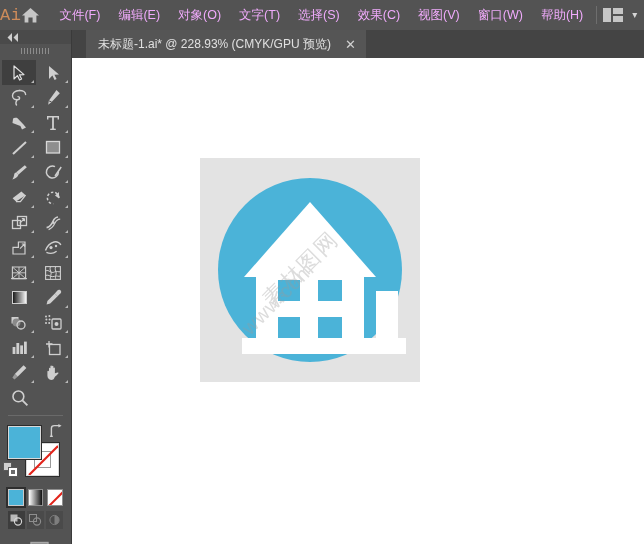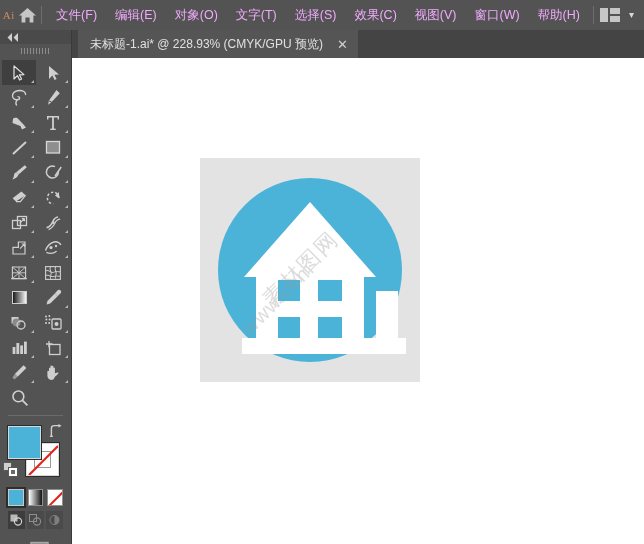--- a/index.html
+++ b/index.html
@@ -19,22 +19,22 @@
   .menubar {
     position: absolute; left: 0; top: 0;
     width: 644px; height: 30px;
     background: #535353;
     display: flex; align-items: center;
   }
   .ai-logo {
     width: 34px; height: 30px;
     display: flex; align-items: center; justify-content: center;
     color: #cd8b5a;
-    font-size: 11px;
-    font-family: Liberation Serif, serif;
+    font-size: 17px;
+    font-family: Liberation Mono, monospace;
     letter-spacing: .5px;
   }
   .home-btn {
     width: 30px; height: 30px;
     display: flex; align-items: center; justify-content: center;
   }
   .mb-sep {
     width: 1px; height: 18px; background: #6e6e6e;
     margin: 0 6px 0 4px;
   }
@@ -57,21 +57,21 @@
     color: #d6d6d6; font-size: 10px; line-height: 1;
   }
 
   
   .tabbar {
     position: absolute; left: 72px; top: 30px;
     width: 572px; height: 28px;
     background: #444444;
   }
   .doc-tab {
-    position: absolute; left: 6px; top: 0;
+    position: absolute; left: 14px; top: 0;
     height: 28px;
     background: #555555;
     display: flex; align-items: center;
     padding: 0 0 0 12px;
   }
   .doc-tab-label {
     color: #e0e0e0;
     font-size: 12px;
     white-space: nowrap;
   }

